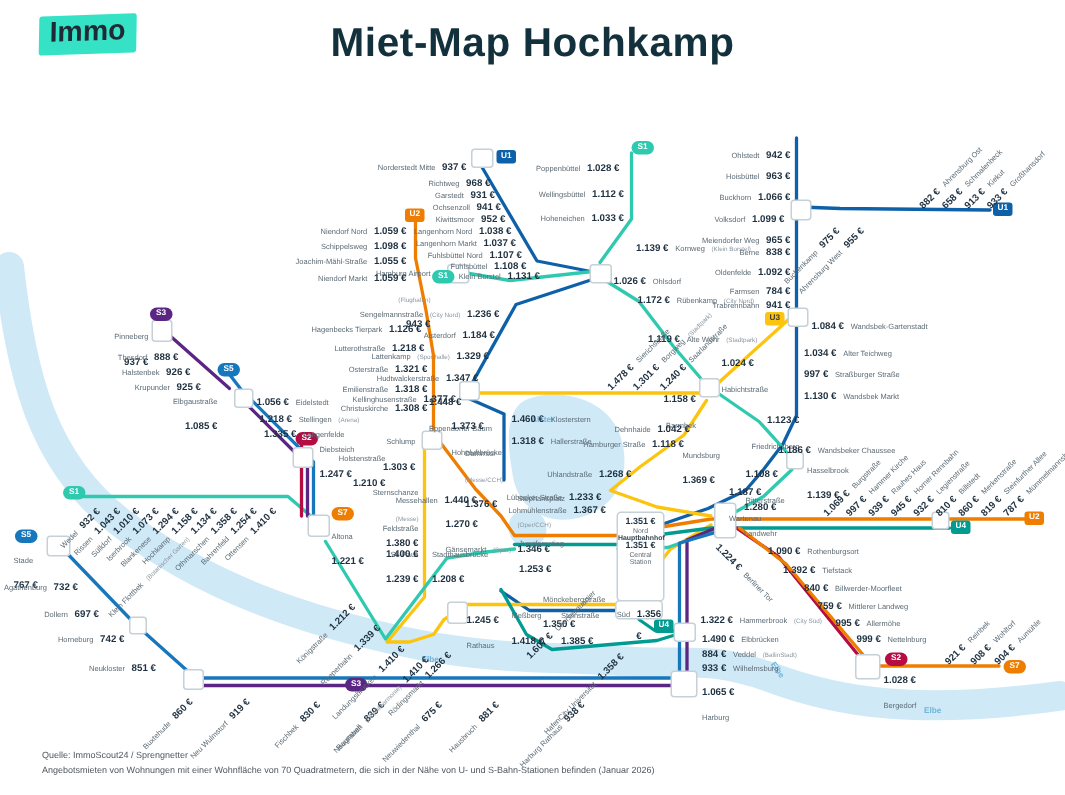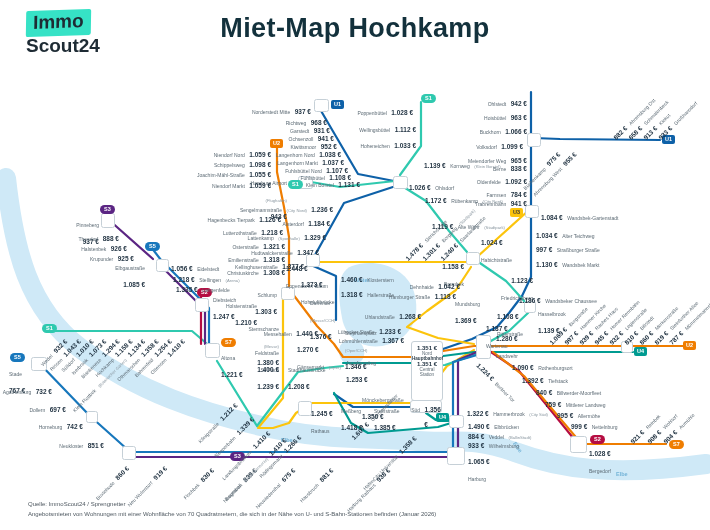--- a/index.html
+++ b/index.html
@@ -74,21 +74,20 @@
       <path d="M 159 264 L 205 310 L 205 344" fill="none" stroke="#5b2583" stroke-width="2.2" stroke-linejoin="round" stroke-linecap="round"></path>
       <path d="M 133 457 L 448 457" fill="none" stroke="#5b2583" stroke-width="2.2" stroke-linejoin="round" stroke-linecap="round"></path>
       <path d="M 458 447 L 458 360 L 477 352" fill="none" stroke="#5b2583" stroke-width="2.2" stroke-linejoin="round" stroke-linecap="round"></path>
       <path d="M 151 247 L 161 260 L 209 308 L 209 344" fill="none" stroke="#1777bc" stroke-width="2.2" stroke-linejoin="round" stroke-linecap="round"></path>
       <path d="M 40 364 L 90 416 L 128 450" fill="none" stroke="#1777bc" stroke-width="2.2" stroke-linejoin="round" stroke-linecap="round"></path>
       <path d="M 128 452 L 449 452" fill="none" stroke="#1777bc" stroke-width="2.2" stroke-linejoin="round" stroke-linecap="round"></path>
       <path d="M 453 447 L 453 362 L 477 355" fill="none" stroke="#1777bc" stroke-width="2.2" stroke-linejoin="round" stroke-linecap="round"></path>
     </svg>
   <div class="logo">
     <span class="hl">Immo</span>
-    <span class="l2">Scout24</span>
   </div>
   <div class="title">Miet-Map Hochkamp</div>
 
   <div class="hbf">
     <span class="pr">1.351 €</span>
     <span class="nm">Nord</span>
     <span class="gap"></span>
     <span class="nm bb">Hauptbahnhof</span>
     <span class="pr">1.351 €</span>
     <span class="nm">Central Station</span>

